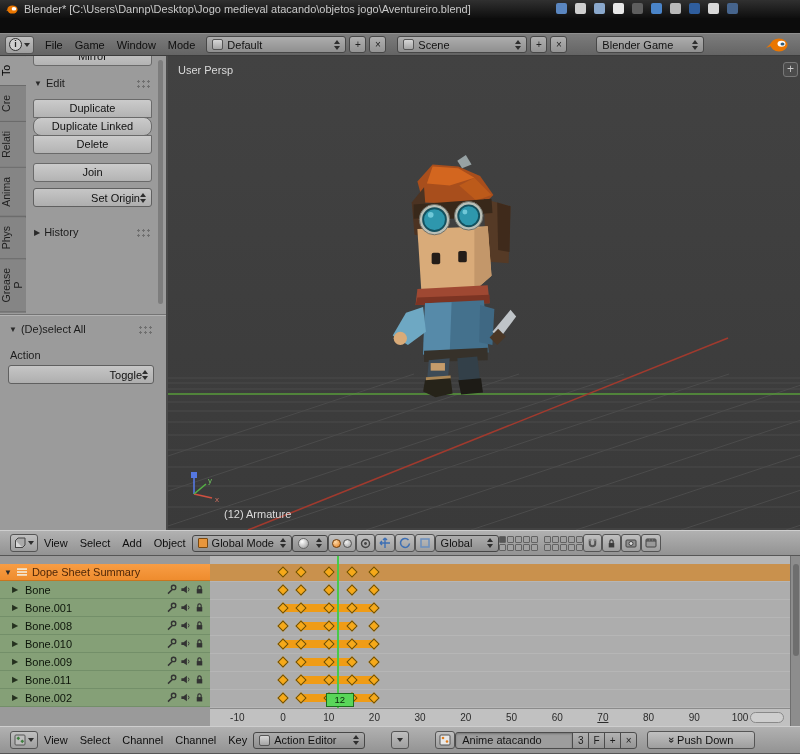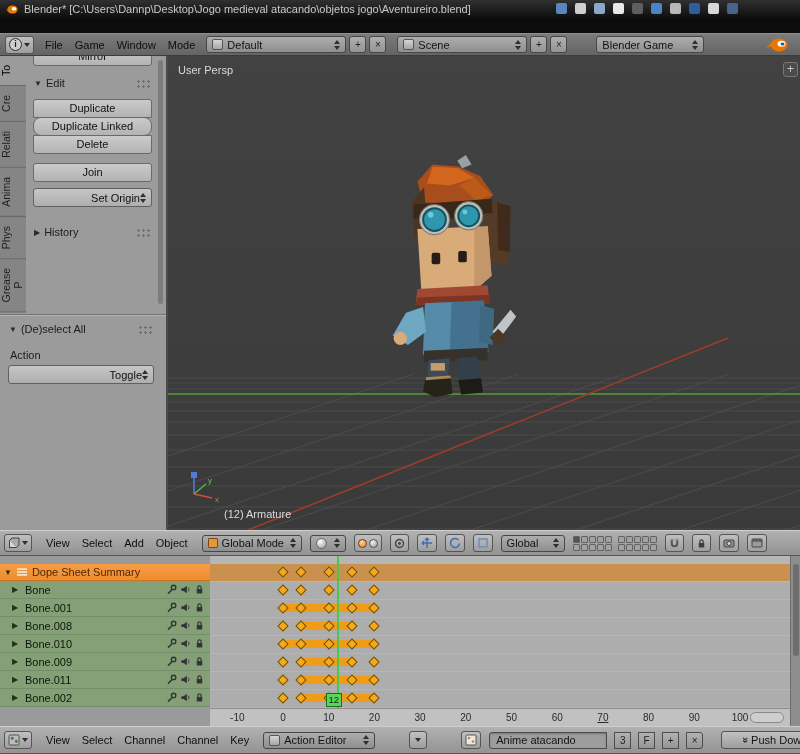--- a/index.html
+++ b/index.html
@@ -61,21 +61,21 @@
 
 .viewport{position:absolute;left:168px;top:56px;right:0;height:474px;overflow:hidden;
   background:linear-gradient(#424242,#3a3a3a)}
 .vp-canvas{position:absolute;left:0;top:0}
 .vp-label{position:absolute;left:10px;top:8px;color:#dadada}
 .vp-object{position:absolute;left:56px;bottom:10px;color:#dadada}
 .vp-plus{position:absolute;right:2px;top:6px;width:15px;height:15px;line-height:13px;text-align:center;
   color:#c9c9c9;background:#4c4c4c;border:1px solid #777;border-radius:3px;font-size:12px}
 
 
-.bar{display:flex;align-items:center;gap:8px;padding:0 4px;
+.bar{display:flex;align-items:center;gap:0;padding:0 10px;
   background:linear-gradient(#b1b1b1,#939393);border-top:1px solid #cecece;border-bottom:1px solid #565656;overflow:hidden}
 .vp-header{position:absolute;left:0;top:530px;width:100%;height:26px}
 .ds-header{position:absolute;left:0;top:726px;width:100%;height:28px}
 .ibtn{height:18px;min-width:18px;background:linear-gradient(#c0c0c0,#9e9e9e);border:1px solid #555;border-radius:3px;
   display:flex;align-items:center;justify-content:center;gap:2px;padding:0 3px;flex:none}
 .dd.hdr{flex:none}
 .cube{width:10px;height:10px;background:#e8963c;border:1px solid #7a4a12;border-radius:1px}
 .sphere{width:11px;height:11px;border-radius:50%;border:1px solid #666;
   background:radial-gradient(circle at 35% 30%,#ffffff,#c4c4c4 55%,#8d8d8d)}
 .orb{width:9px;height:9px;border-radius:50%;background:radial-gradient(circle at 35% 30%,#ffd9a8,#e07d1e);border:1px solid #6e3c0c}
@@ -96,21 +96,21 @@
   gap:4px;padding-left:12px;color:#0d150a}
 .ch-arrow{font-size:8px;color:#24301e;width:9px}
 .ch-label{flex:1}
 .ch-icons{margin-left:auto;display:flex;gap:3px;padding-right:5px;align-items:center}
 .keyarea{position:absolute;left:210px;top:0;right:10px;bottom:0;background:#b6b6b6;overflow:hidden}
 .krow{position:absolute;left:0;right:0;height:17px;background:#adadad}
 .krow.summary{background:#c9914d}
 .kband{position:absolute;height:8px;background:#f09c16;border-radius:2px}
 .kf{position:absolute;width:8px;height:8px;background:#f6a919;border:1px solid #6b4e08;transform:rotate(45deg)}
 .frameline{position:absolute;top:0;height:152px;width:2px;background:#48c948}
-.framelabel{position:absolute;top:137px;width:16px;height:14px;background:#59d659;border:1px solid #1d6b1d;
+.framelabel{position:absolute;top:137px;width:28px;height:14px;background:#59d659;border:1px solid #1d6b1d;
   color:#08280a;font-size:9.5px;line-height:12px;text-align:center}
 .ruler{position:absolute;left:0;right:0;bottom:0;height:18px;background:#c1c1c1;border-top:1px solid #8b8b8b}
 .tick{position:absolute;top:3px;width:24px;text-align:center;font-size:10px;color:#2b2b2b}
 .ruler-pill{position:absolute;right:6px;top:3px;width:34px;height:11px;border:1px solid #898989;border-radius:6px;background:#cecece}
 .ka-grip{position:absolute;right:4px;top:11px;width:13px;height:11px;
   background-image:radial-gradient(circle,#ececec 1px,transparent 1.3px);background-size:5px 5px}
 .ds-scrollbar{position:absolute;right:0;top:0;width:10px;bottom:0;background:#8d8d8d;border-left:1px solid #6f6f6f}
 .ds-scrollbar .pill{position:absolute;left:2px;top:8px;width:6px;height:92px;background:#6e6e6e;border-radius:3px}
 
 

